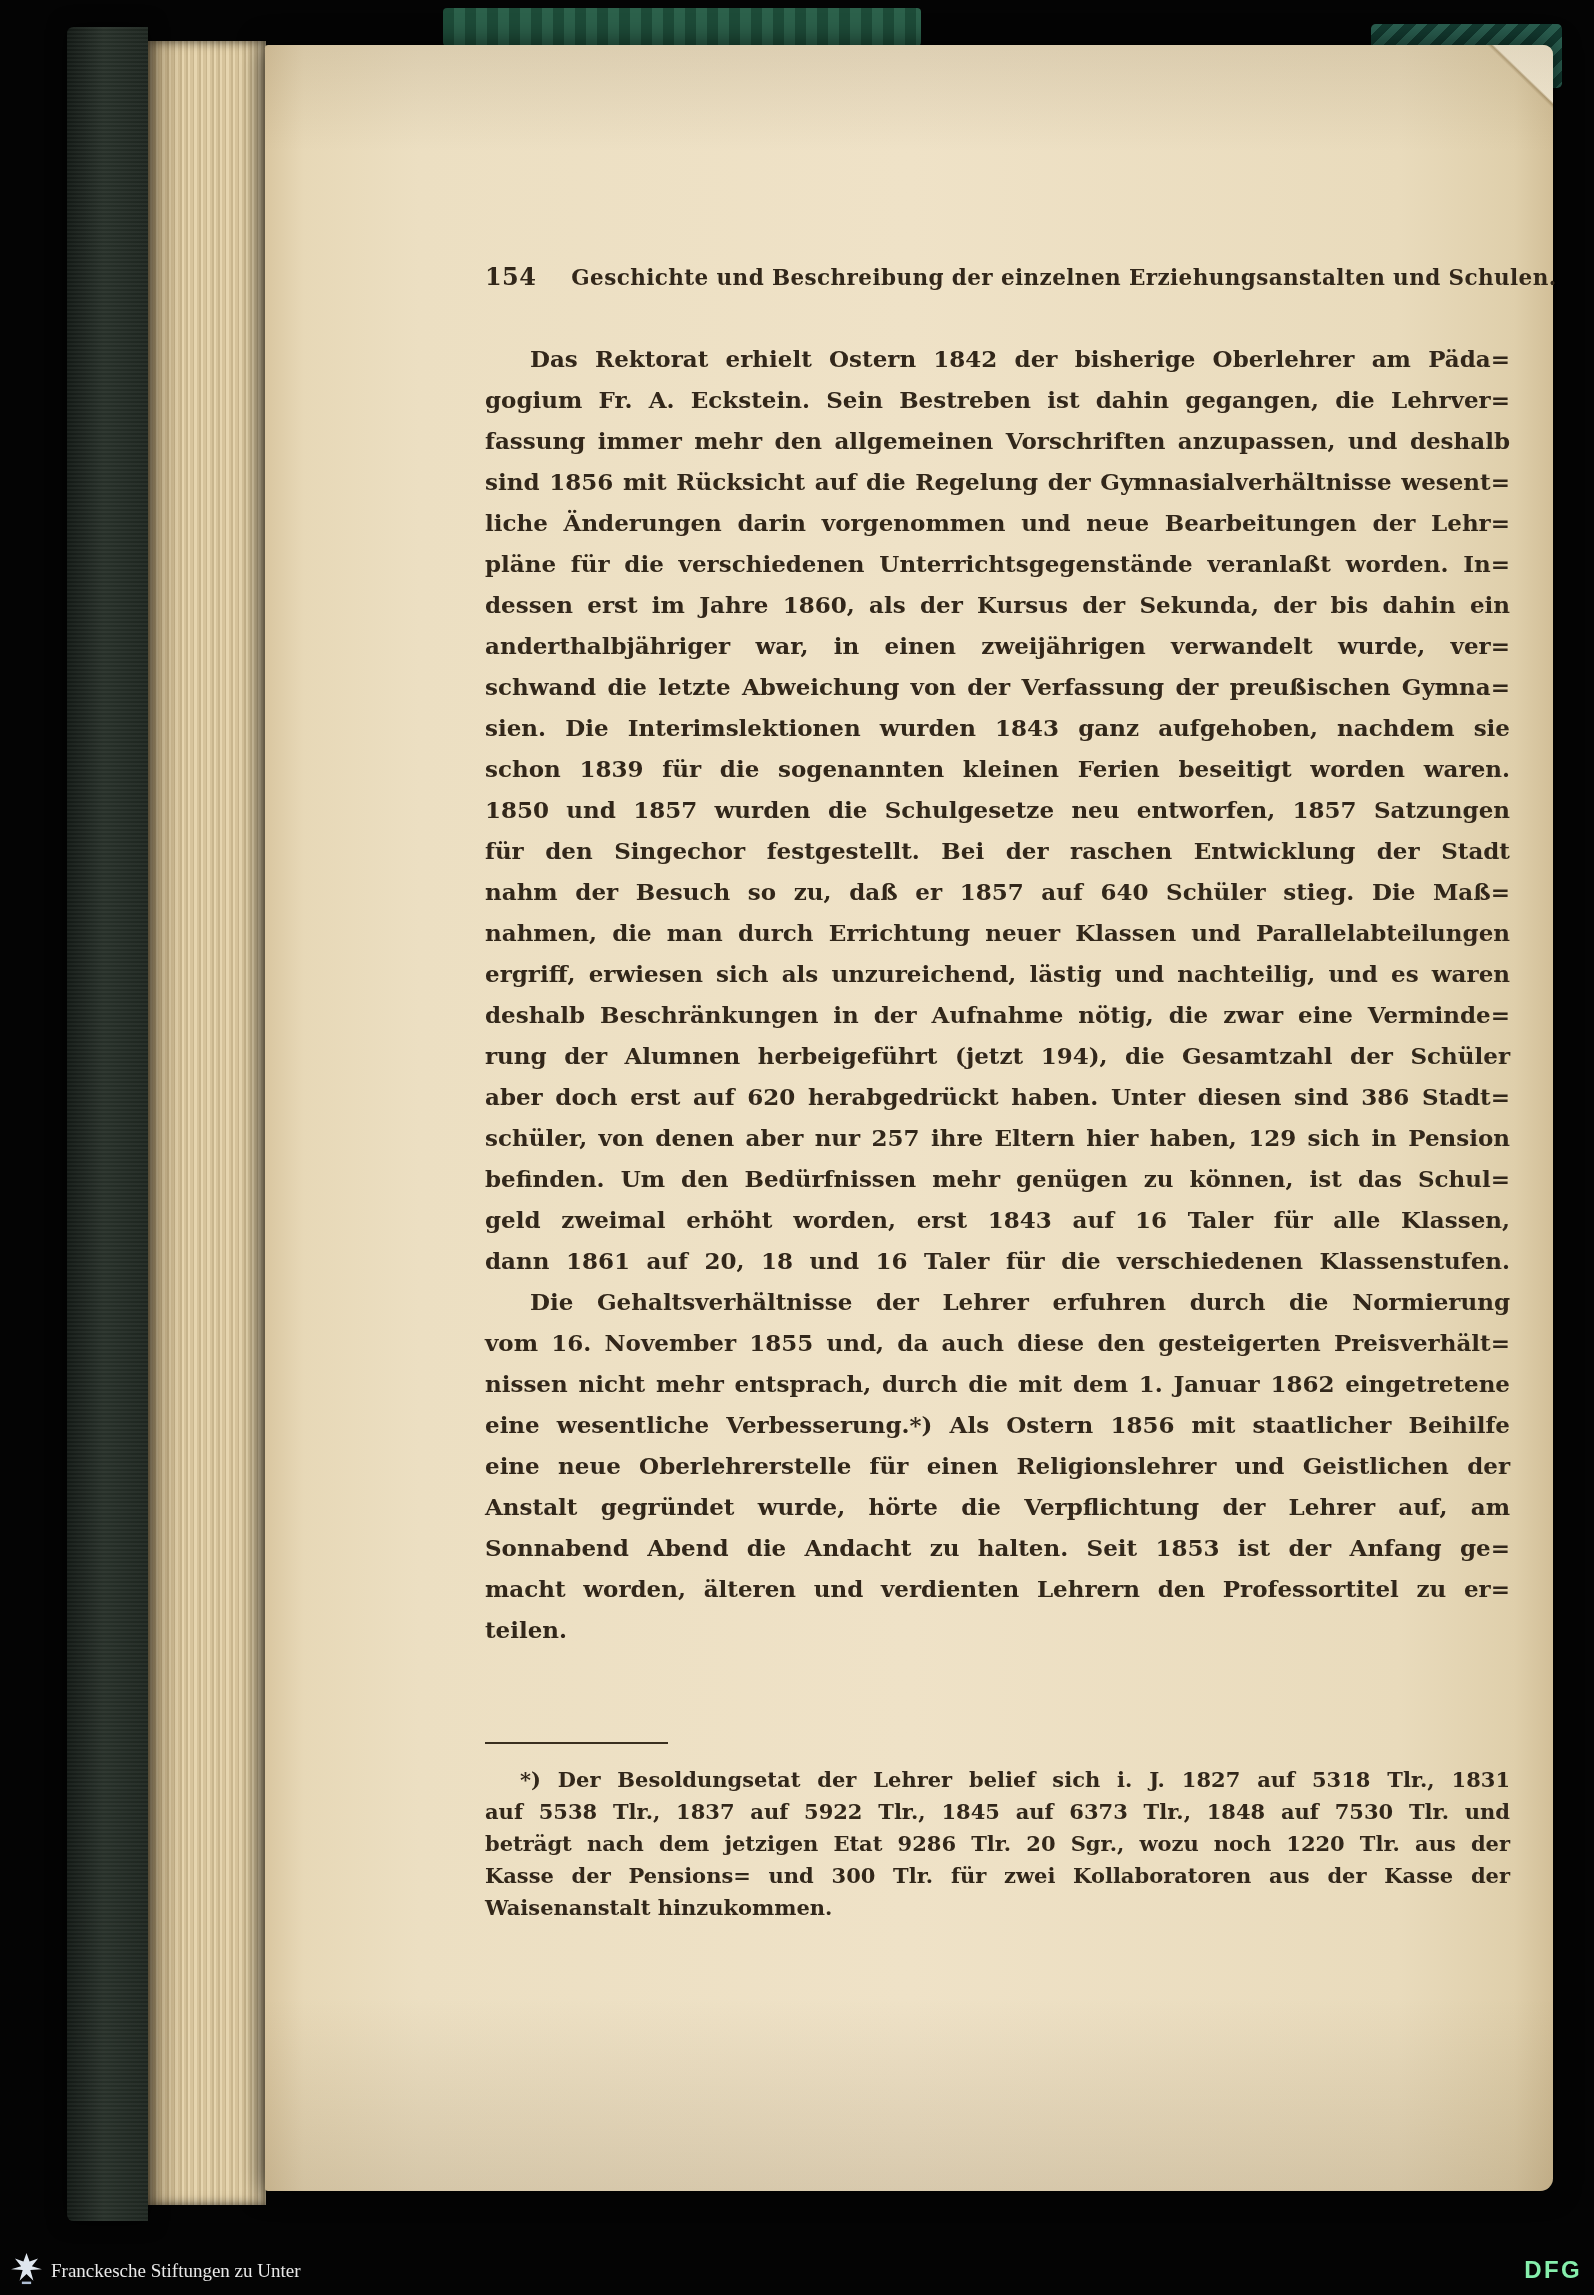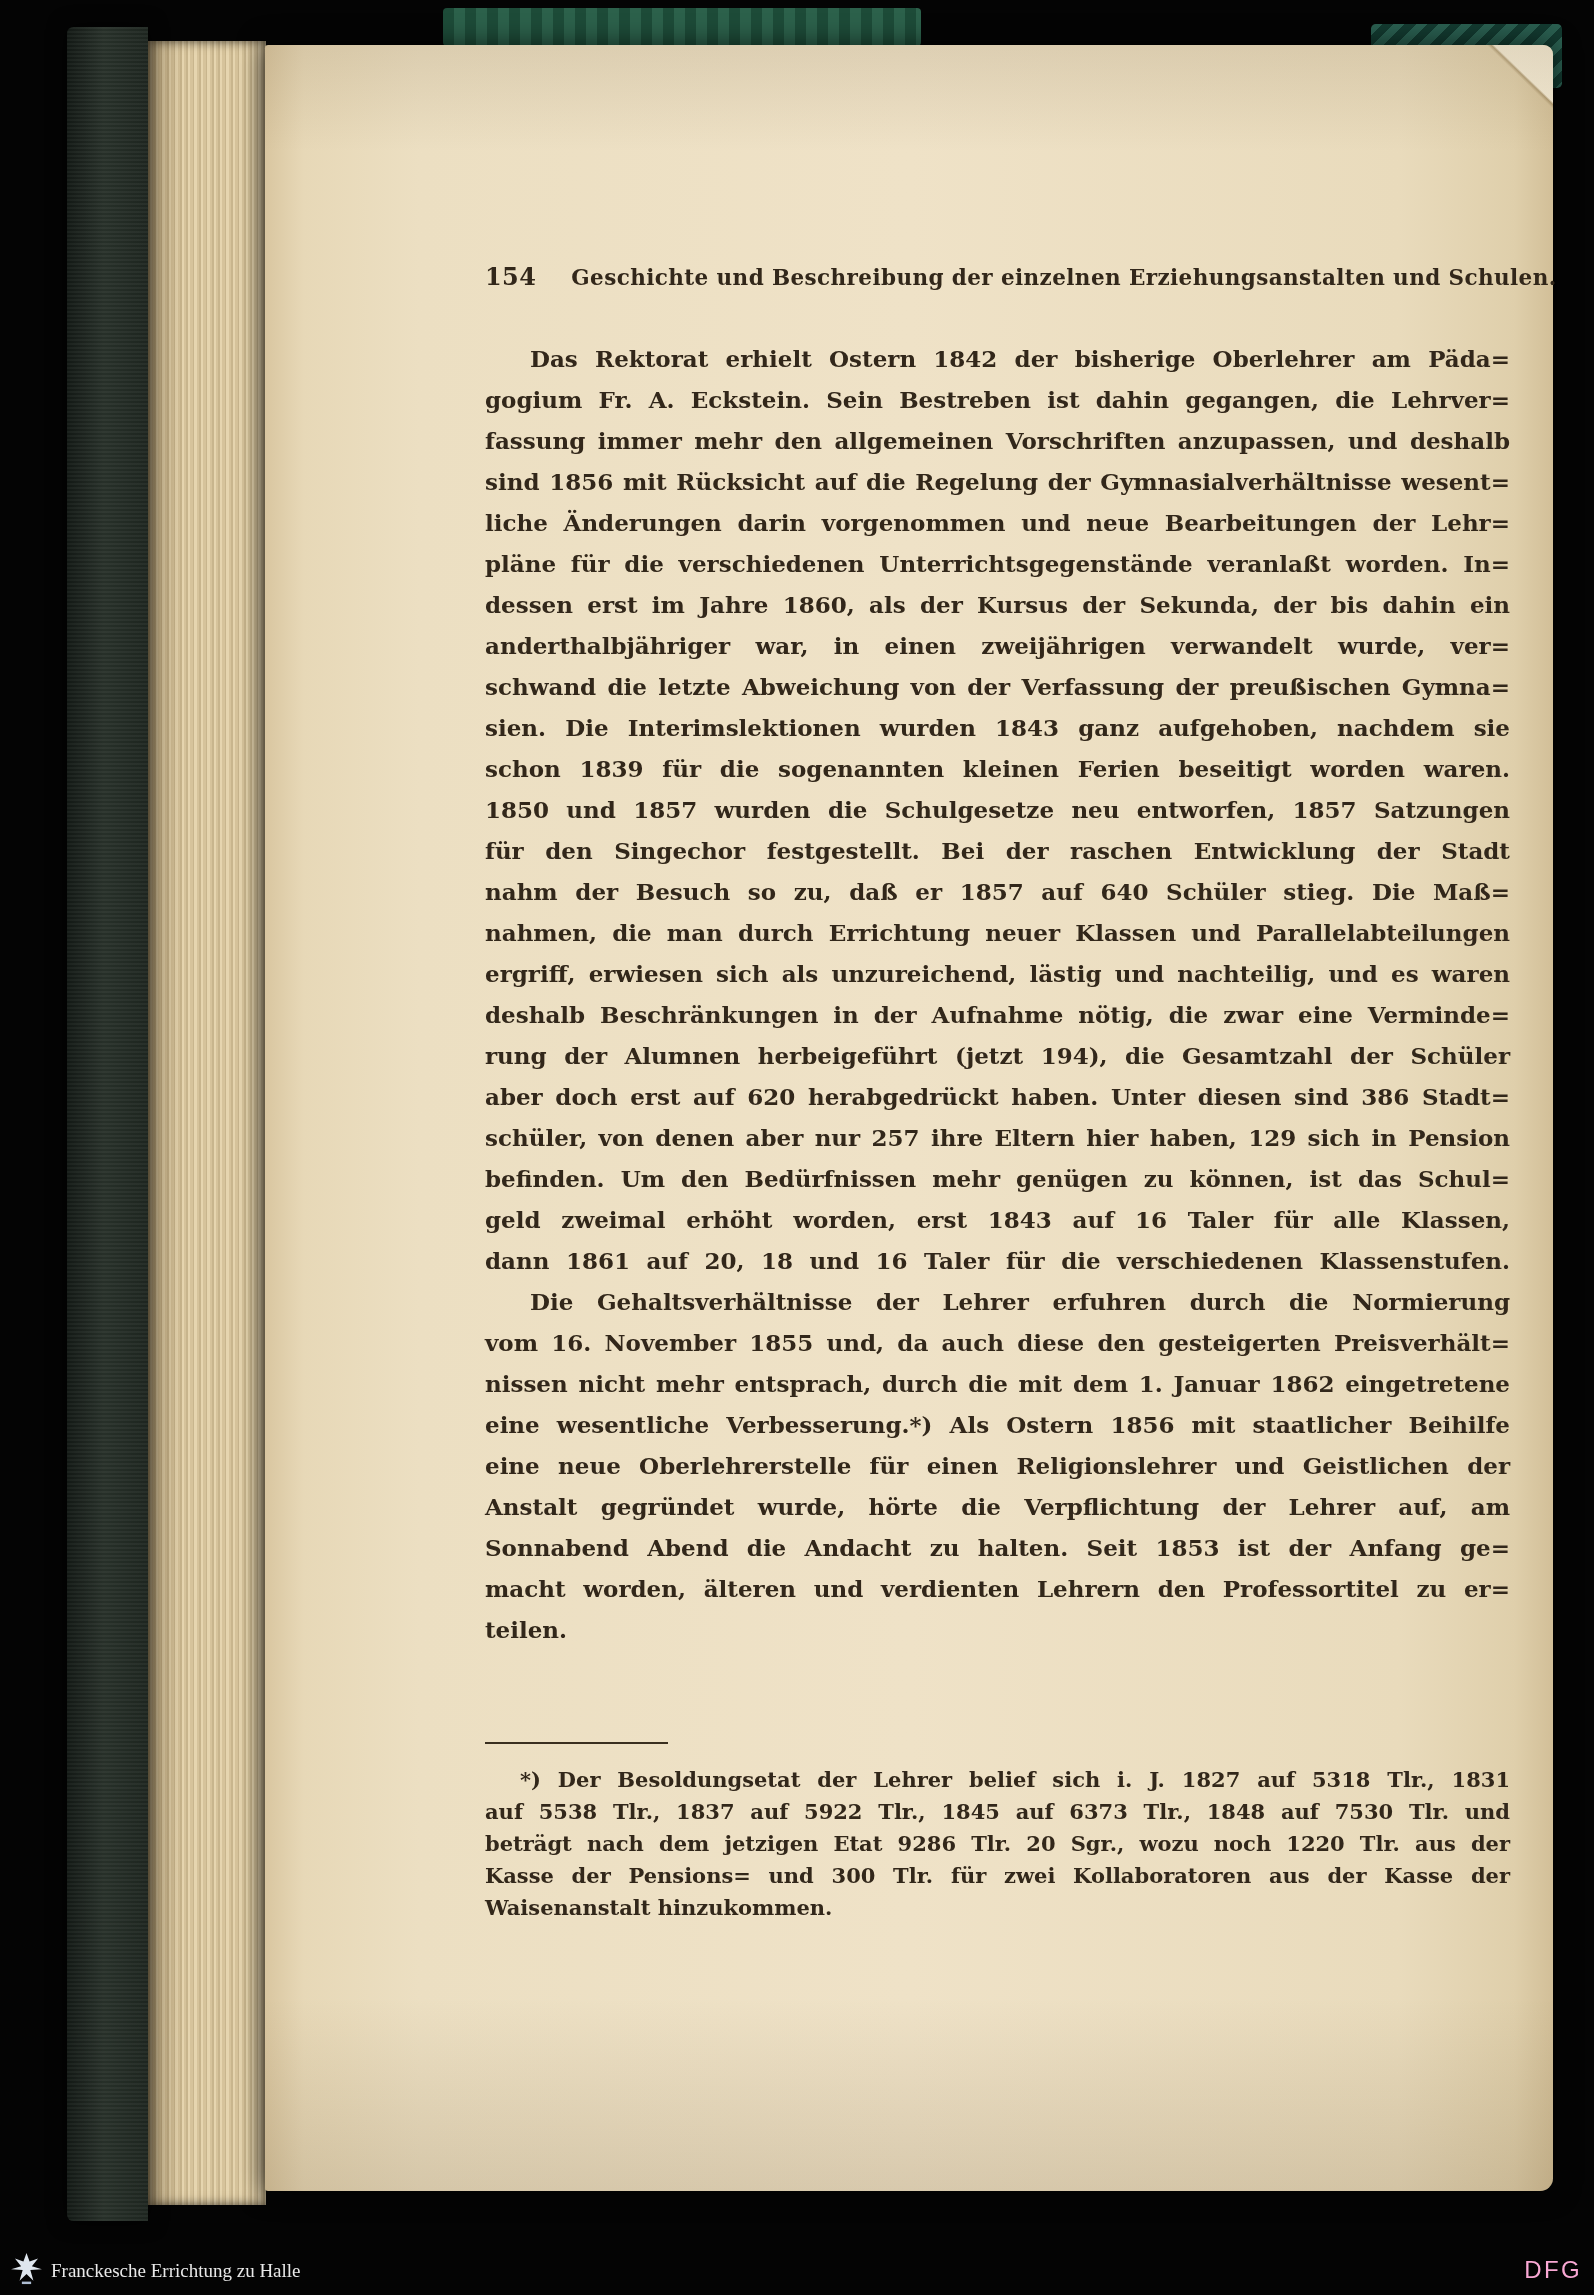--- a/index.html
+++ b/index.html
@@ -58,22 +58,22 @@
   .fn-rule{position:absolute;left:220px;top:1697px;width:183px;border-top:2.4px solid #3a2f1f;}
   .footnote{position:absolute;left:220px;top:1719px;width:1025px;
             font-size:21px;line-height:32px;font-weight:600;}
   .footnote .line:first-child{text-indent:35px;}
 
   
   .footer-bar{position:absolute;left:0;bottom:0;width:1595px;height:53px;z-index:3;}
   .logo{position:absolute;left:8px;bottom:8px;width:37px;height:37px;}
   .library-name{position:absolute;left:51px;bottom:12.8px;color:#e9e9e9;
                 font-family:"Liberation Serif",serif;font-size:19px;white-space:nowrap;}
-  .dfg{position:absolute;right:12.8px;bottom:11px;color:#f9a8d4;
-       font-family:"Liberation Sans",sans-serif;font-size:24px;font-weight:normal;letter-spacing:2.4px;}
+  .dfg{position:absolute;right:12.8px;bottom:11px;color:#86efac;
+       font-family:"Liberation Sans",sans-serif;font-size:24px;font-weight:bold;letter-spacing:2.4px;}
 </style>
 </head>
 <body>
 
 <div class="stage">
 
   <div class="headband-left"></div>
   <div class="headband-right"></div>
 
   <div class="cover"></div>
@@ -134,18 +134,18 @@
         <div class="line">Kasse der Pensions= und 300 Tlr. für zwei Kollaboratoren aus der Kasse der</div>
         <div class="line">Waisenanstalt hinzukommen.</div>
       </div>
   </div>
 
   <div class="footer-bar">
     <svg class="logo" viewBox="0 0 24 24" aria-hidden="true">
       <path d="M12 2 L14 7.5 L19.5 5.5 L15.5 10.5 L22 12.5 L14.5 13 L16.5 20 L12 15.5 L7.5 20 L9.5 13 L2 12.5 L8.5 10.5 L4.5 5.5 L10 7.5 Z" fill="#dfe6ee"></path>
       <rect x="9" y="20.5" width="6" height="1.6" fill="#aebdd3"></rect>
     </svg>
-    <div class="library-name">Franckesche Errichtung zu Halle</div>
+    <div class="library-name">Franckesche Stiftungen zu Unter</div>
     <div class="dfg">DFG</div>
   </div>
 
 </div>
 
 
 </body></html>

